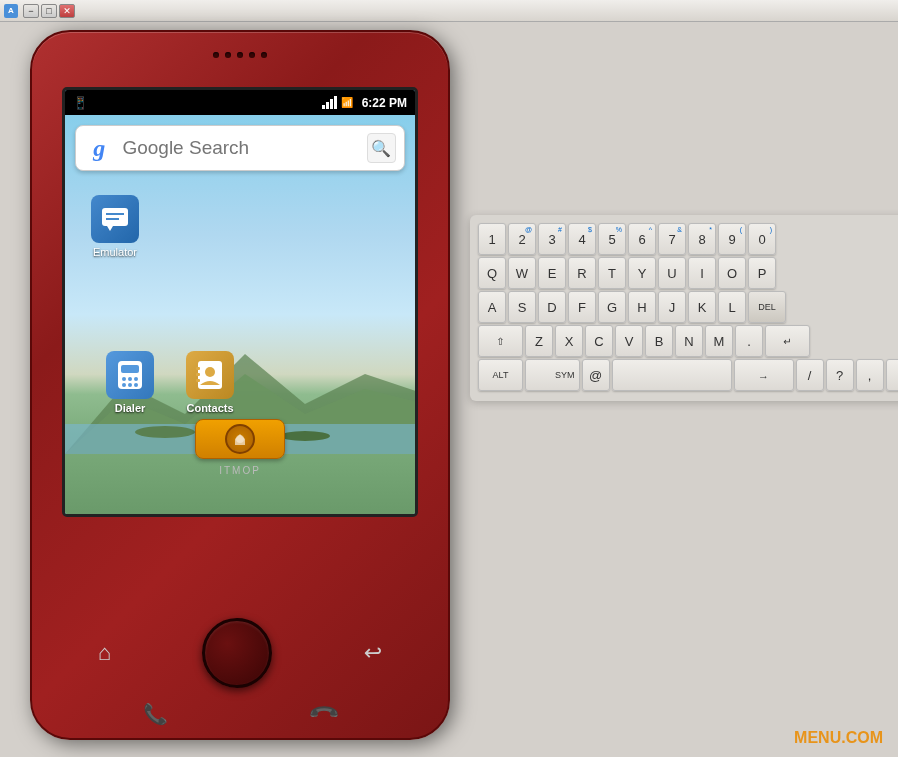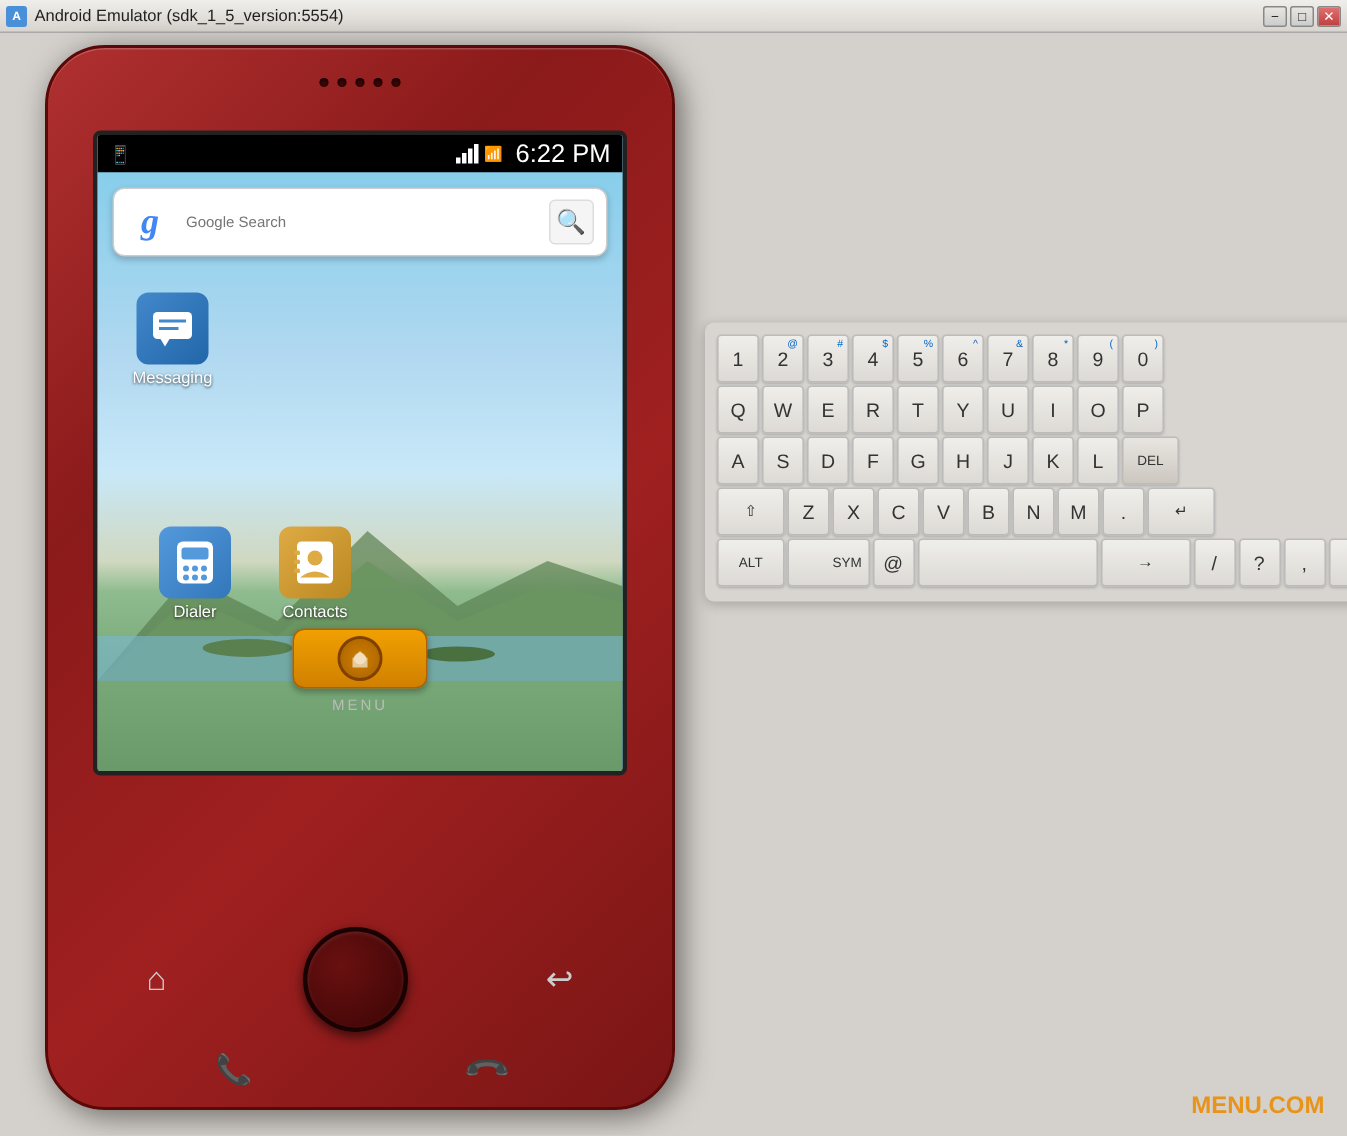--- a/index.html
+++ b/index.html
@@ -149,21 +149,21 @@
       justify-content: center;
       font-size: 22px;
       font-weight: bold;
       color: #4285f4;
       font-family: serif;
     }
     .search-input {
       flex: 1;
       border: none;
       outline: none;
-      font-size: 10px;
+      font-size: 19px;
       color: #b91c1c;
       background: transparent;
     }
     .search-btn {
       width: 30px; height: 30px;
       background: #f5f5f5;
       border: 1px solid #ddd;
       border-radius: 4px;
       display: flex;
       align-items: center;
@@ -194,20 +194,21 @@
       text-align: center;
     }
 
     
     .app-icons-row2 {
       position: absolute;
       bottom: 100px;
       left: 30px;
       display: flex;
       gap: 10px;
+      font-weight: bold;
     }
 
     
     .home-row {
       position: absolute;
       bottom: 50px;
       left: 50%;
       transform: translateX(-50%);
       display: flex;
       align-items: center;
@@ -310,21 +311,20 @@
       bottom: 60px;
       left: 0;
       right: 0;
     }
   </style>
 </head>
 <body>
 
 <div class="title-bar">
   <span class="title-bar-icon">A</span>
-  <span class="title-bar-title">Android Emulator (sdk_1_5_version:5554)</span>
   <div class="title-bar-buttons">
     <div class="tb-btn">−</div>
     <div class="tb-btn">□</div>
     <div class="tb-btn close">✕</div>
   </div>
 </div>
 
 <div class="phone-wrapper">
   <div class="phone-body">
 
@@ -343,21 +343,21 @@
           <span style="font-size:12px;">📱</span>
         </div>
         <div class="status-right">
           <div class="signal-bars">
             <div class="signal-bar" style="height:4px;"></div>
             <div class="signal-bar" style="height:7px;"></div>
             <div class="signal-bar" style="height:10px;"></div>
             <div class="signal-bar" style="height:13px;"></div>
           </div>
           <span style="font-size:10px;">📶</span>
-          <span style="font-size:17px; margin-left:4px;">6:22 PM</span>
+          <span style="font-size:12px; margin-left:4px;font-weight:bold;">6:22 PM</span>
         </div>
       </div>
 
       <div class="wallpaper">
 
         <svg class="mountain-svg" viewBox="0 0 360 130" xmlns="http://www.w3.org/2000/svg" width="360" height="130">
           <polygon points="0,130 60,60 120,90 180,30 240,80 300,50 360,70 360,130" fill="#5a8050" opacity="0.7"></polygon>
           <polygon points="0,130 60,75 120,100 180,50 240,90 300,65 360,80 360,130" fill="#6a9560" opacity="0.9"></polygon>
 
           <rect x="0" y="100" width="360" height="30" fill="#7ab8d4" opacity="0.6"></rect>
@@ -378,21 +378,21 @@
       <div style="position:absolute; top:105px; left:15px;">
         <div class="app-icon">
           <div class="app-icon-img" style="background: linear-gradient(135deg, #4488cc, #2266aa);">
             <svg width="32" height="32" viewBox="0 0 32 32">
               <rect x="3" y="5" width="26" height="18" rx="3" fill="white"></rect>
               <polygon points="8,23 14,23 11,28" fill="white"></polygon>
               <line x1="7" y1="11" x2="25" y2="11" stroke="#4488cc" stroke-width="2"></line>
               <line x1="7" y1="16" x2="20" y2="16" stroke="#4488cc" stroke-width="2"></line>
             </svg>
           </div>
-          <span class="app-icon-label">Messaging</span>
+          <span class="app-icon-label">Emulator</span>
         </div>
       </div>
 
       <div class="app-icons-row2">
 
         <div class="app-icon">
           <div class="app-icon-img" style="background: linear-gradient(135deg, #5599dd, #3377bb);">
             <svg width="32" height="32" viewBox="0 0 32 32">
               <rect x="4" y="2" width="24" height="28" rx="4" fill="white"></rect>
               <rect x="7" y="6" width="18" height="8" rx="2" fill="#5599dd"></rect>
@@ -427,21 +427,21 @@
         <div class="home-button-container">
           <div class="home-icon-inner">
             <svg width="16" height="16" viewBox="0 0 16 16">
               <path d="M3 14 L3 8 L8 3 L13 8 L13 14 Z" fill="white" opacity="0.6"></path>
               <circle cx="8" cy="8" r="4" fill="white" opacity="0.4"></circle>
             </svg>
           </div>
         </div>
       </div>
 
-      <div style="position:absolute; bottom:38px; left:50%; transform:translateX(-50%); color:#bbb; font-size:10px; letter-spacing:2px; white-space:nowrap;">MENU</div>
+      <div style="position:absolute; bottom:38px; left:50%; transform:translateX(-50%); color:#bbb; font-size:10px; letter-spacing:2px; white-space:nowrap;">ITMOP</div>
 
     </div>
 
     <div style="position:absolute; bottom:50px; left:0; right:0; display:flex; align-items:center; justify-content:space-around; padding: 0 20px;">
       <span style="color:#ccc; font-size:22px; cursor:pointer;">⌂</span>
       <div class="center-trackball"></div>
       <span style="color:#ccc; font-size:22px; cursor:pointer;">↩</span>
     </div>
 
     <div style="position:absolute; bottom:12px; left:0; right:0; display:flex; justify-content:space-around; padding: 0 40px;">

